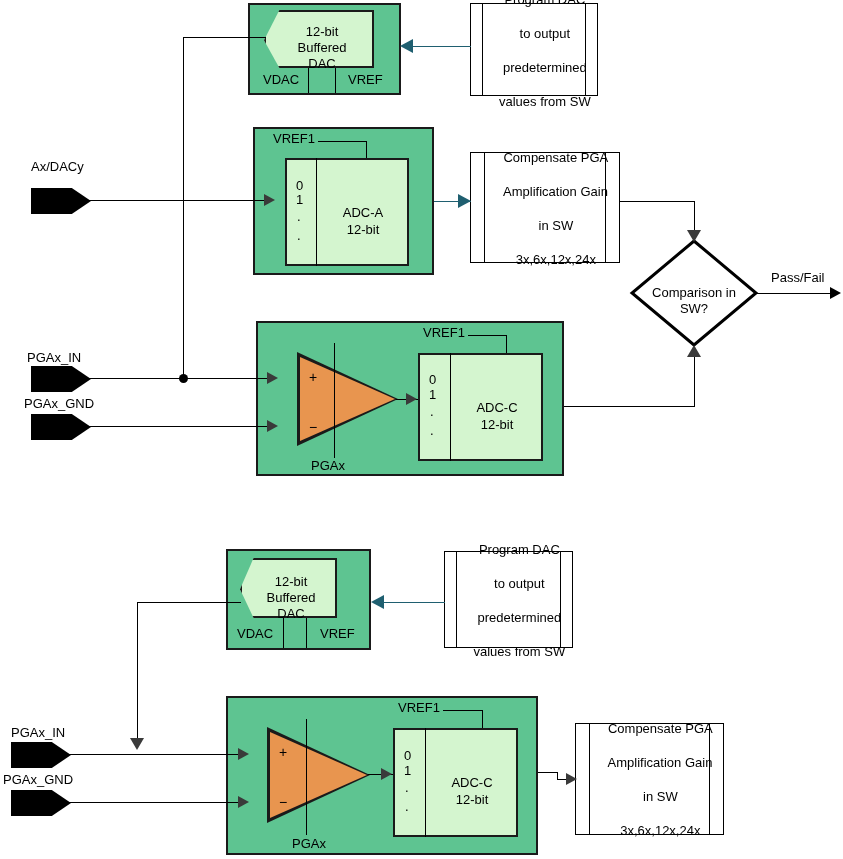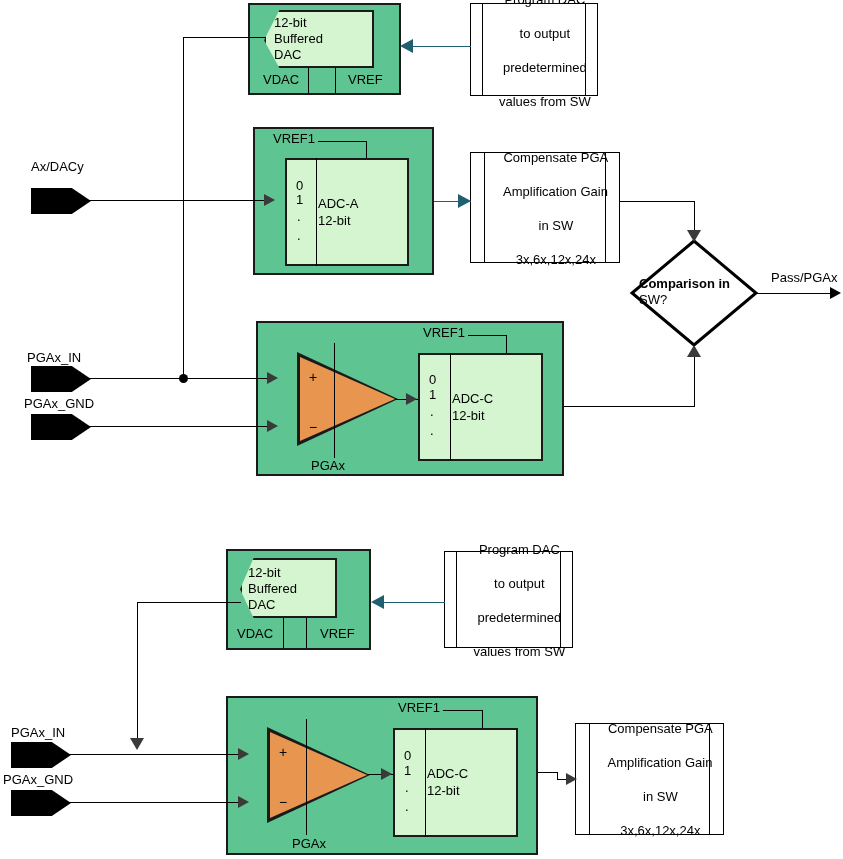--- a/index.html
+++ b/index.html
@@ -25,21 +25,21 @@
     box-sizing:border-box;
   }
   
   .txt{
     position:absolute;
     font-size:13px;
     line-height:16px;
     white-space:pre;
     color:#000;
   }
-  .ctr{text-align:left;}
+  .ctr{text-align:center;margin-top:9px;}
 
   
   .note{
     position:absolute;
     background:#ffffff;
     border:1.5px solid #000000;
     box-sizing:border-box;
   }
   .note .bar{
     position:absolute;top:0;bottom:0;width:0;
@@ -182,34 +182,34 @@
   <div class="txt" style="left:430px;top:423px;">.</div>
   <div class="txt ctr" style="left:452px;top:391px;width:90px;">ADC-C</div>
   <div class="txt ctr" style="left:452px;top:408px;width:90px;">12-bit</div>
 
   <div class="hl" style="left:396px;top:399px;width:22px;"></div>
   <div class="ar ar-r" style="left:406px;top:393px;"></div>
 
   <svg class="diamond" style="left:629px;top:238px;width:130px;height:110px;" viewBox="0 0 130 110">
     <polygon points="65,3 127,55 65,107 3,55" fill="#ffffff" stroke="#000000" stroke-width="3"></polygon>
   </svg>
-  <div class="txt ctr" style="left:639px;top:276px;width:110px;font-weight:bold;">Comparison in</div>
+  <div class="txt ctr" style="left:639px;top:276px;width:110px;">Comparison in</div>
   <div class="txt ctr" style="left:639px;top:292px;width:110px;">SW?</div>
 
   <div class="hl" style="left:620px;top:201px;width:75px;"></div>
   <div class="vl" style="left:694px;top:201px;height:32px;"></div>
   <div class="ar ar-d" style="left:687px;top:230px;"></div>
 
   <div class="hl" style="left:564px;top:406px;width:131px;"></div>
   <div class="vl" style="left:694px;top:357px;height:50px;"></div>
   <div class="ar ar-u" style="left:687px;top:345px;"></div>
 
   <div class="hl" style="left:757px;top:293px;width:78px;"></div>
   <div class="ar ar-r-blk" style="left:830px;top:287px;"></div>
-  <div class="txt" style="left:771px;top:270px;">Pass/PGAx</div>
+  <div class="txt" style="left:771px;top:270px;">Pass/Fail</div>
 
   <div class="txt" style="left:31px;top:159px;">Ax/DACy</div>
   <div class="term" style="left:31px;top:188px;"></div>
   <div class="hl" style="left:88px;top:200px;width:177px;"></div>
   <div class="ar ar-r" style="left:264px;top:194px;"></div>
 
   <div class="txt" style="left:27px;top:350px;">PGAx_IN</div>
   <div class="term" style="left:31px;top:366px;"></div>
   <div class="hl" style="left:88px;top:378px;width:181px;"></div>
   <div class="ar ar-r" style="left:267px;top:372px;"></div>

